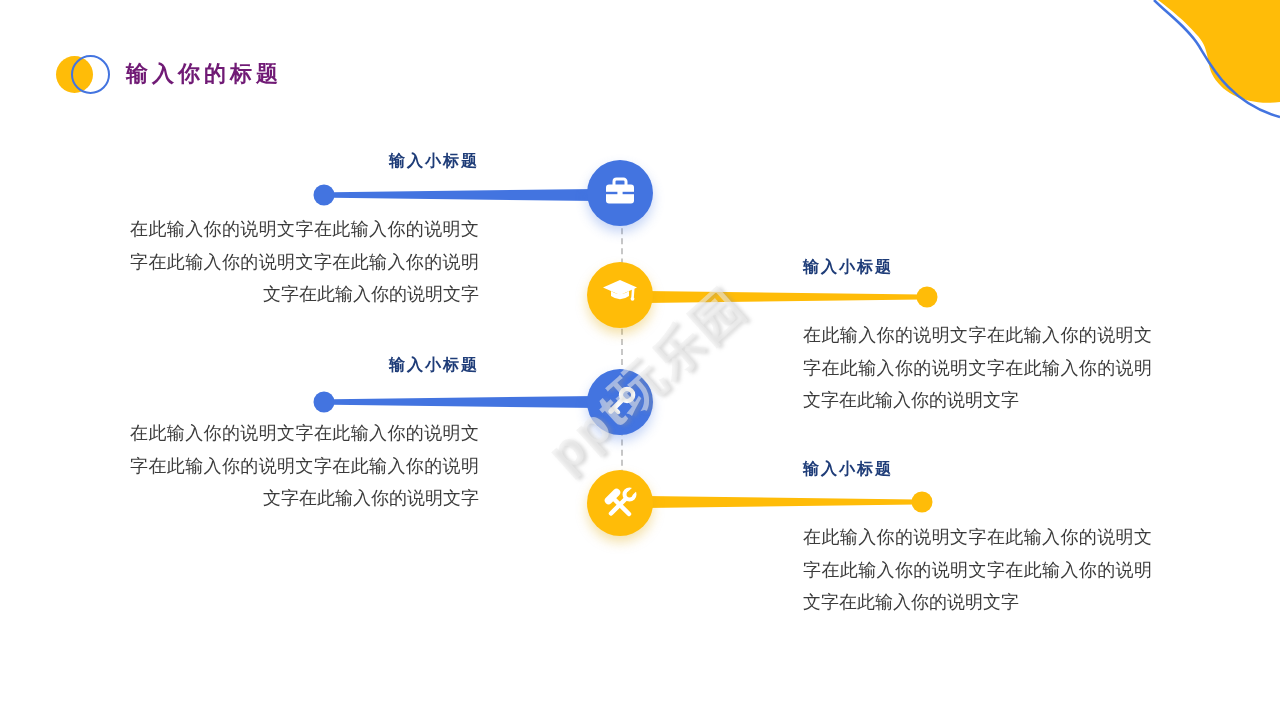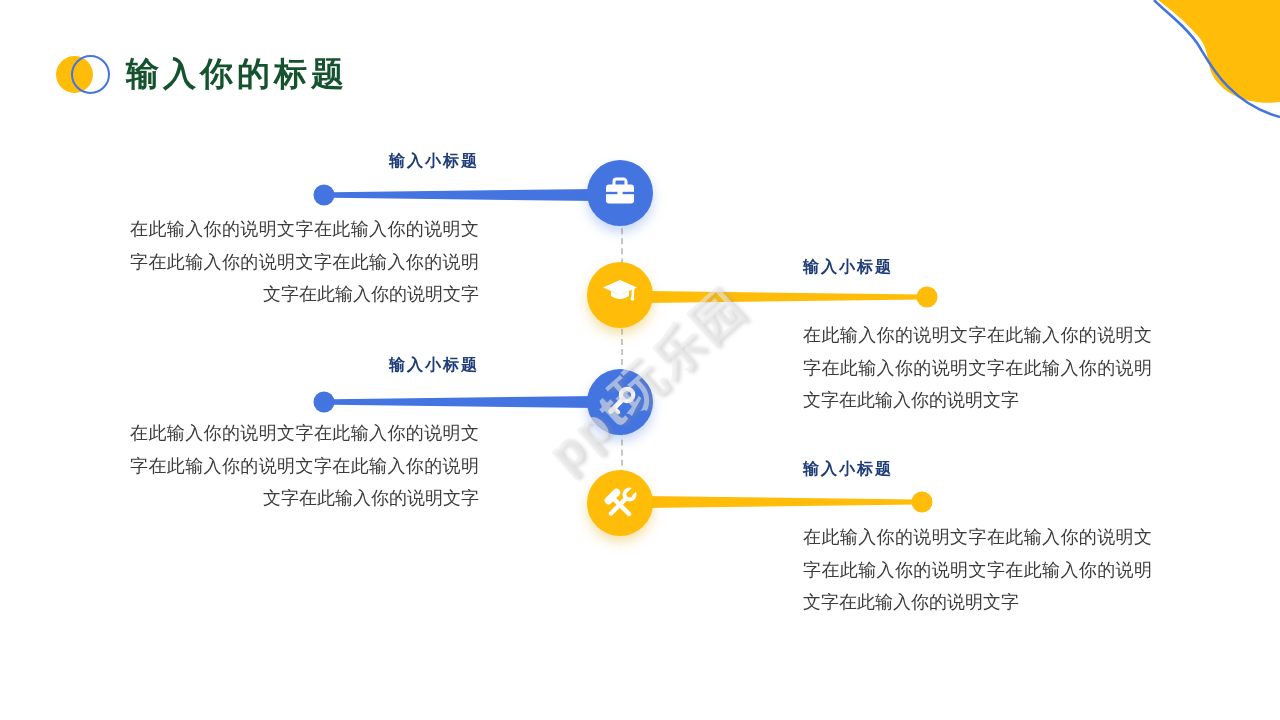--- a/index.html
+++ b/index.html
@@ -14,21 +14,21 @@
   .title-icon { position:relative; width:58px; height:44px; margin-right:14px; }
   .title-icon .dot-yellow {
     position:absolute; left:2px; top:4px; width:37px; height:37px;
     border-radius:50%; background:#FFBC08;
   }
   .title-icon .ring-blue {
     position:absolute; left:17px; top:3px; width:39px; height:39px;
     border-radius:50%; border:2.5px solid #4374E0; background:transparent;
   }
   .page-title {
-    font-size:33px; font-weight:bold; color:#14532d; letter-spacing:4px; line-height:40px;
+    font-size:22px; font-weight:bold; color:#701a75; letter-spacing:4px; line-height:40px;
   }
 
   
   .corner-decor { position:absolute; right:0; top:0; width:180px; height:140px; }
 
   
   .watermark {
     position:absolute; left:578px; top:420px; z-index:5; pointer-events:none;
     transform:rotate(-42deg); transform-origin:left bottom;
     font-size:50px; font-weight:bold; letter-spacing:3px;

